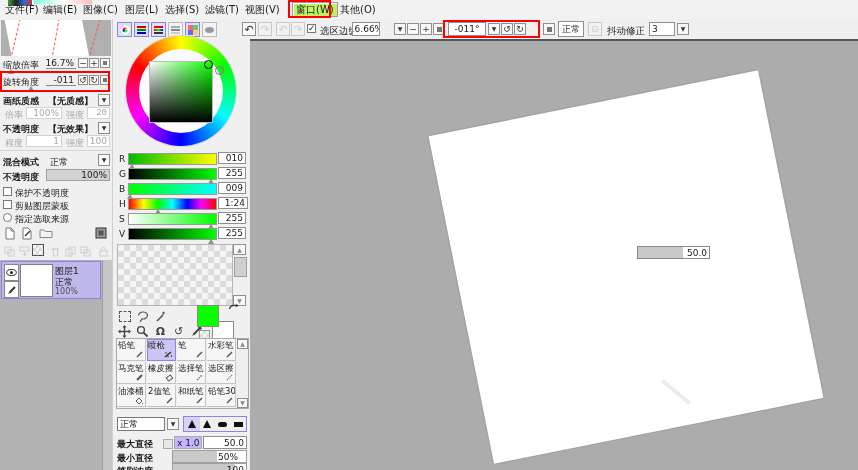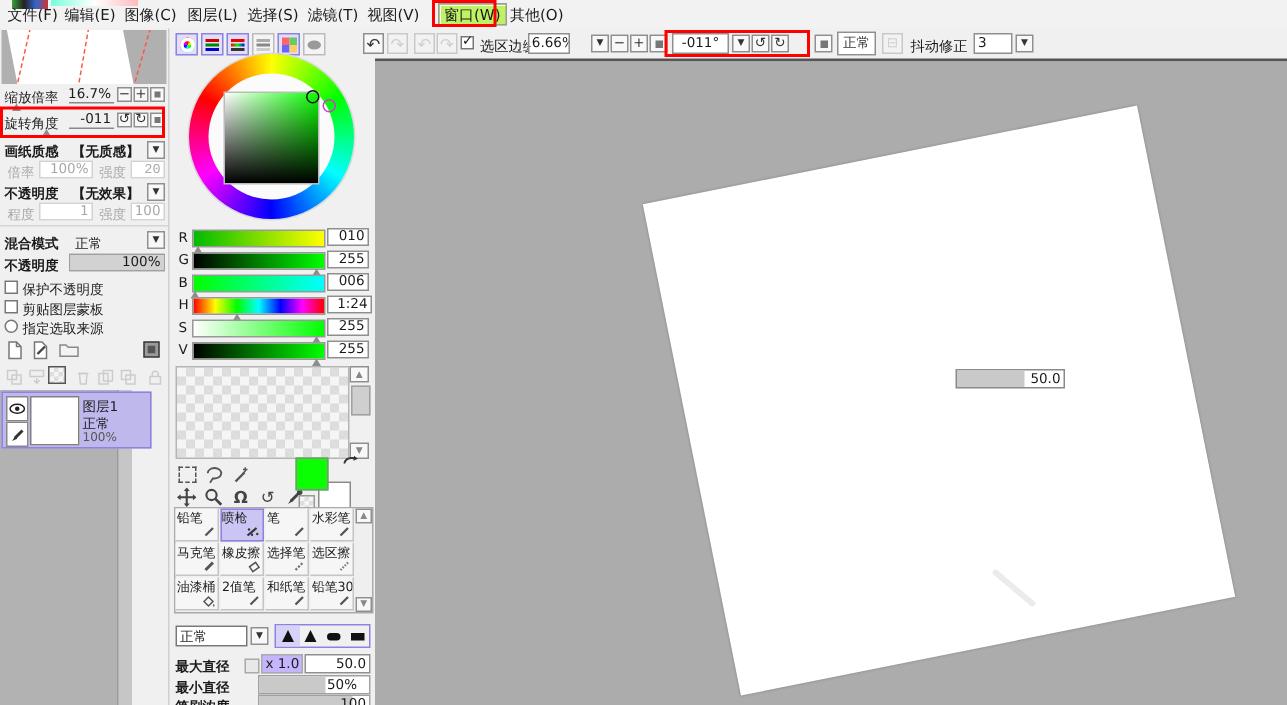--- a/index.html
+++ b/index.html
@@ -220,21 +220,21 @@
         <rect x="4" y="4" width="6" height="6" fill="none" stroke="#ccc"></rect>
       </svg>
   </div>
   <div class="tool" style="left:96px;top:244px;">
     <svg width="11" height="11">
         <rect x="2" y="5" width="7" height="5" fill="none" stroke="#ccc"></rect>
         <path d="M3.5 5 v-1.5 a2 2 0 0 1 4 0 V5" fill="none" stroke="#ccc"></path>
       </svg>
   </div>
 
-  <div class="abs" style="left:0;top:260px;width:88px;height:210px;background:#b2b2b2;">
+  <div class="abs" style="left:0;top:260px;width:112px;height:210px;background:#b2b2b2;">
     <div class="abs" style="right:0;top:0;width:9px;height:210px;background:#c6c6c6;border-left:1px solid #9d9d9d;"></div>
     <div class="abs" style="left:1px;top:1px;width:100px;height:38px;background:#beb8ec;border:1px solid #8c84de;box-sizing:border-box;">
       <div class="abs" style="left:2px;top:2px;width:13px;height:15px;background:#fff;border:1px solid #888;display:flex;align-items:center;justify-content:center;">
         <svg width="11" height="9">
             <ellipse cx="5.5" cy="4.5" rx="4.8" ry="3" fill="none" stroke="#222"></ellipse>
             <circle cx="5.5" cy="4.5" r="1.5" fill="#222"></circle>
           </svg>
       </div>
       <div class="abs" style="left:2px;top:19px;width:13px;height:15px;background:#fff;border:1px solid #888;display:flex;align-items:center;justify-content:center;">
         <svg width="10" height="10">
@@ -300,21 +300,21 @@
   <div class="fld" style="left:218px;top:152px;width:28px;height:12px;justify-content:flex-end;">010</div>
 
   <div class="lbl" style="left:119px;top:169px;">G</div>
   <div class="abs" style="left:128px;top:168px;width:87px;height:10px;border:1px solid #999;background:linear-gradient(to right,#000,#0f0);"></div>
   <div class="thm" style="left:208px;top:179px;"></div>
   <div class="fld" style="left:218px;top:167px;width:28px;height:12px;justify-content:flex-end;">255</div>
 
   <div class="lbl" style="left:119px;top:184px;">B</div>
   <div class="abs" style="left:128px;top:183px;width:87px;height:10px;border:1px solid #999;background:linear-gradient(to right,#0f0,#0ff);"></div>
   <div class="thm" style="left:127px;top:194px;"></div>
-  <div class="fld" style="left:218px;top:182px;width:28px;height:12px;justify-content:flex-end;">006</div>
+  <div class="fld" style="left:218px;top:182px;width:28px;height:12px;justify-content:flex-end;">009</div>
 
   <div class="lbl" style="left:119px;top:199px;">H</div>
   <div class="abs" style="left:128px;top:198px;width:87px;height:10px;border:1px solid #999;background:linear-gradient(to right,#f00,#ff0,#0f0,#0ff,#00f,#f0f,#f00);"></div>
   <div class="thm" style="left:155px;top:209px;"></div>
   <div class="fld" style="left:218px;top:197px;width:30px;height:12px;justify-content:flex-end;">1:24</div>
 
   <div class="lbl" style="left:119px;top:214px;">S</div>
   <div class="abs" style="left:128px;top:213px;width:87px;height:10px;border:1px solid #999;background:linear-gradient(to right,#fff,#0f0);"></div>
   <div class="thm" style="left:208px;top:224px;"></div>
   <div class="fld" style="left:218px;top:212px;width:28px;height:12px;justify-content:flex-end;">255</div>

